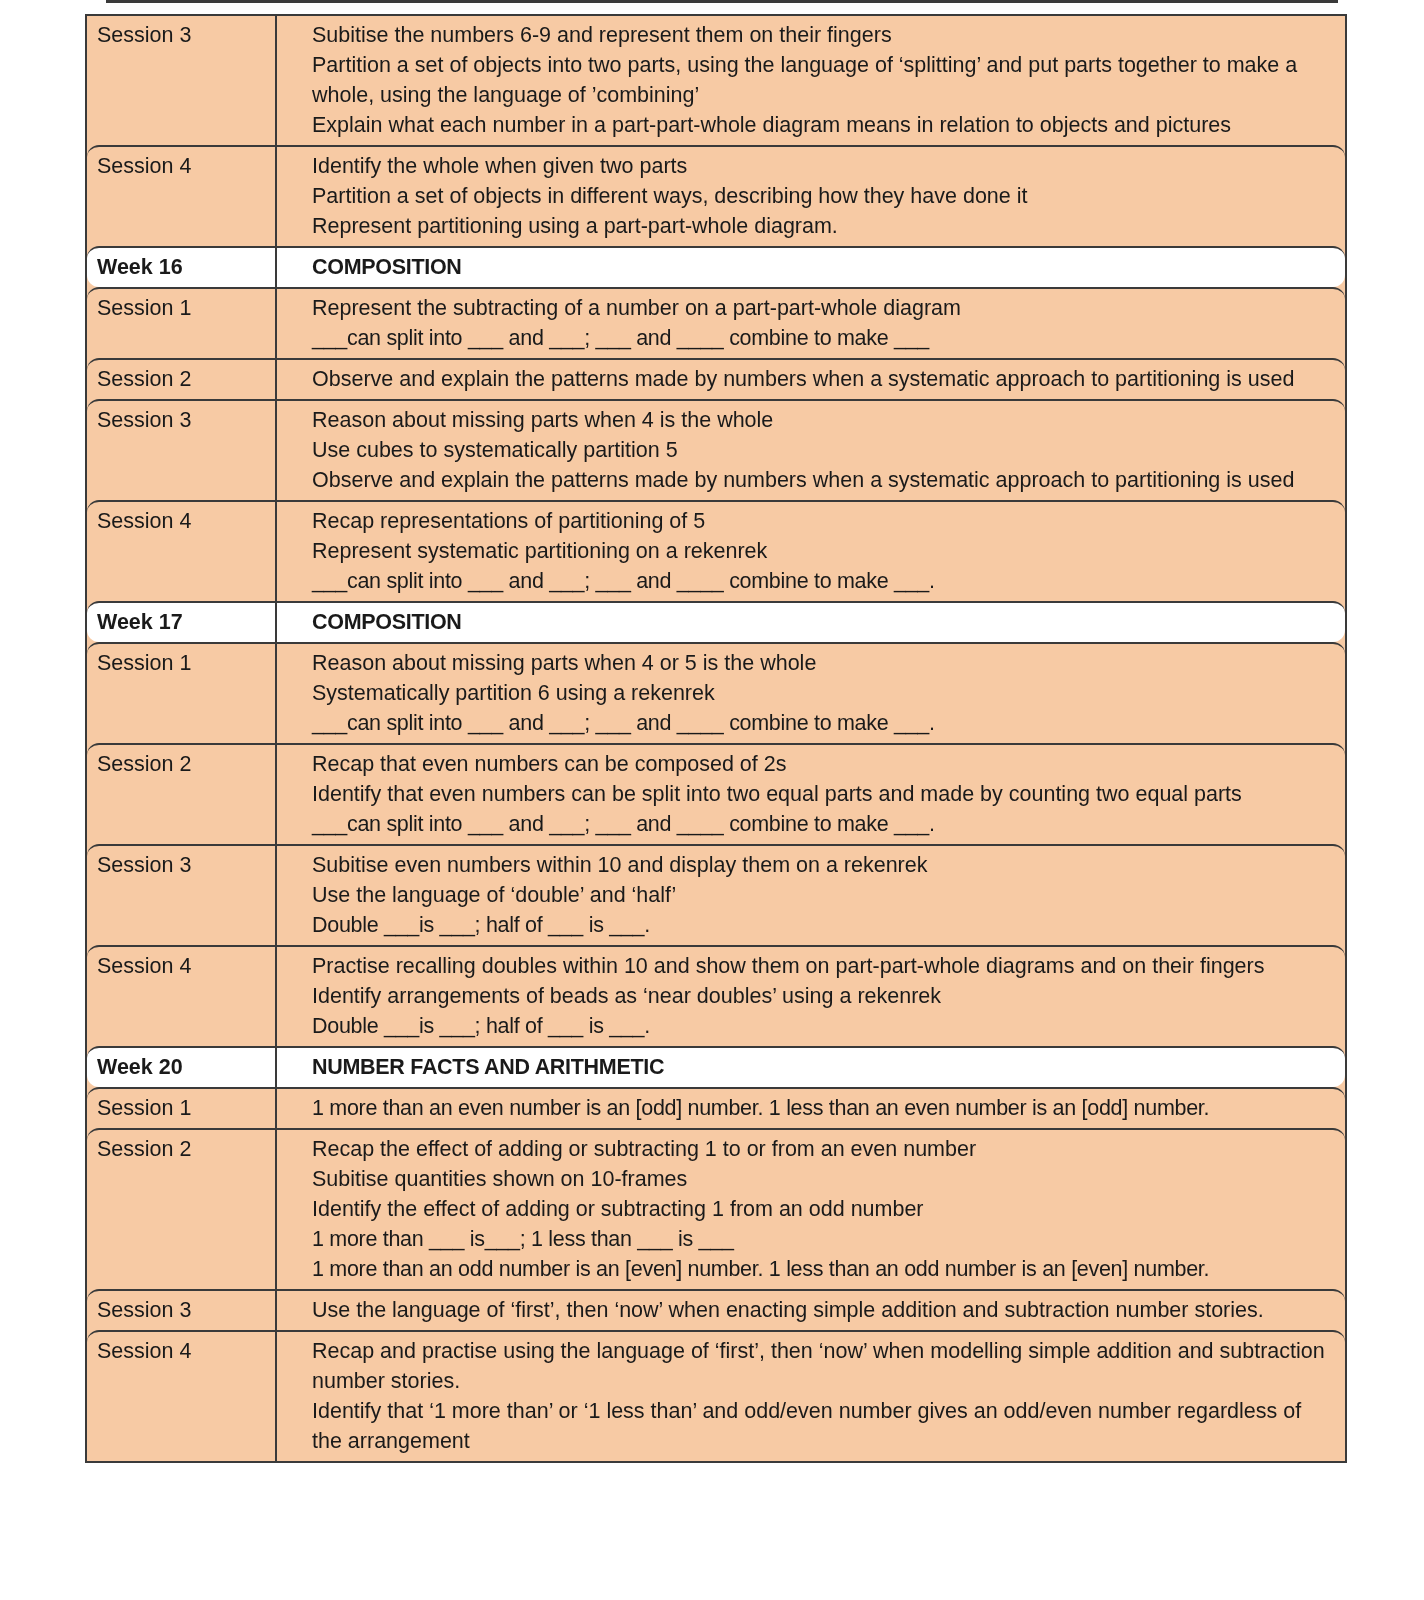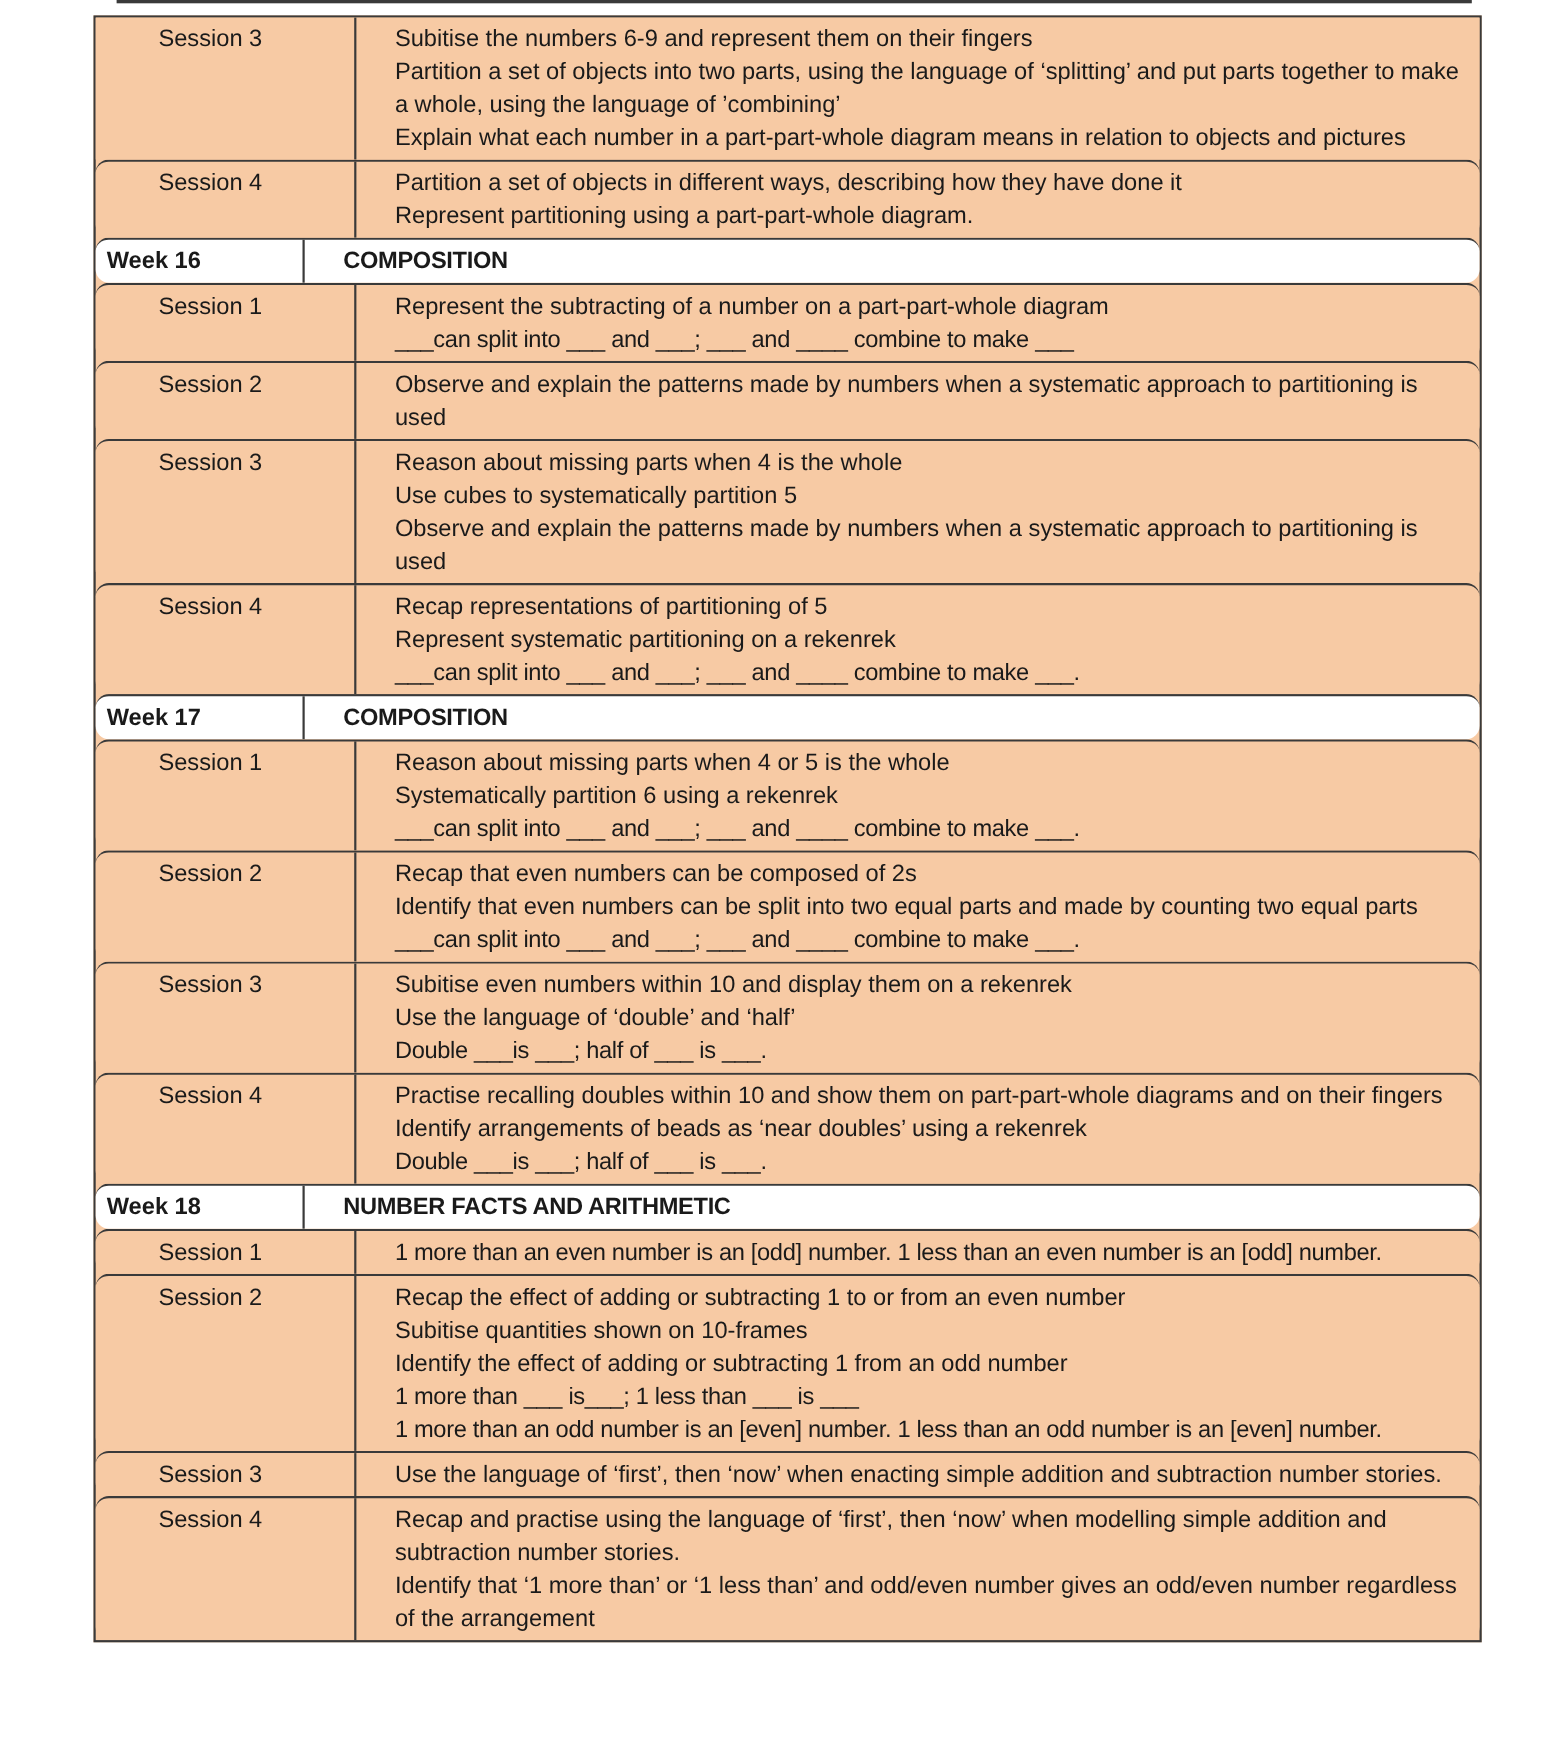--- a/index.html
+++ b/index.html
@@ -27,21 +27,21 @@
     width: 1262px;
     border: 2px solid var(--border, #3a3a3a);
     box-sizing: border-box;
     background: var(--row-bg, #f7caa4);
   }
   .row {
     display: flex;
     align-items: stretch;
   }
   .row + .row { border-top: 2px solid var(--border, #3a3a3a); border-radius: 12px; }
-  .row.session { background: var(--row-bg, #f7caa4); padding-left: 47px; }
+  .row.session { background: var(--row-bg, #f7caa4); }
   .row.week { background: var(--week-row-bg, #ffffff); }
   .cell {
     box-sizing: border-box;
     padding: 4px 12px 5px 12px;
   }
   .cell.label {
     flex: 0 0 190px;
     width: 190px;
     border-right: 2px solid var(--border, #3a3a3a);
     padding-left: 10px;
@@ -74,20 +74,21 @@
           <div class="line">Subitise the numbers 6-9 and represent them on their fingers</div>
           <div class="line">Partition a set of objects into two parts, using the language of ‘splitting’ and put parts together to make a whole, using the language of ’combining’</div>
           <div class="line">Explain what each number in a part-part-whole diagram means in relation to objects and pictures</div>
         </div>
       </div>
       <div class="row session">
         <div class="cell label">
           <div class="label-text">Session 4</div>
         </div>
         <div class="cell desc">
+          <div class="line">Identify the whole when given two parts</div>
           <div class="line">Partition a set of objects in different ways, describing how they have done it</div>
           <div class="line">Represent partitioning using a part-part-whole diagram.</div>
         </div>
       </div>
       <div class="row week">
         <div class="cell label">
           <div class="label-text">Week 16</div>
         </div>
         <div class="cell desc">
           <div class="line bold">COMPOSITION</div>
@@ -173,21 +174,21 @@
           <div class="label-text">Session 4</div>
         </div>
         <div class="cell desc">
           <div class="line">Practise recalling doubles within 10 and show them on part-part-whole diagrams and on their fingers</div>
           <div class="line">Identify arrangements of beads as ‘near doubles’ using a rekenrek</div>
           <div class="line bold">Double ___is ___; half of ___ is ___.</div>
         </div>
       </div>
       <div class="row week">
         <div class="cell label">
-          <div class="label-text">Week 18</div>
+          <div class="label-text">Week 20</div>
         </div>
         <div class="cell desc">
           <div class="line bold">NUMBER FACTS AND ARITHMETIC</div>
         </div>
       </div>
       <div class="row session">
         <div class="cell label">
           <div class="label-text">Session 1</div>
         </div>
         <div class="cell desc">

